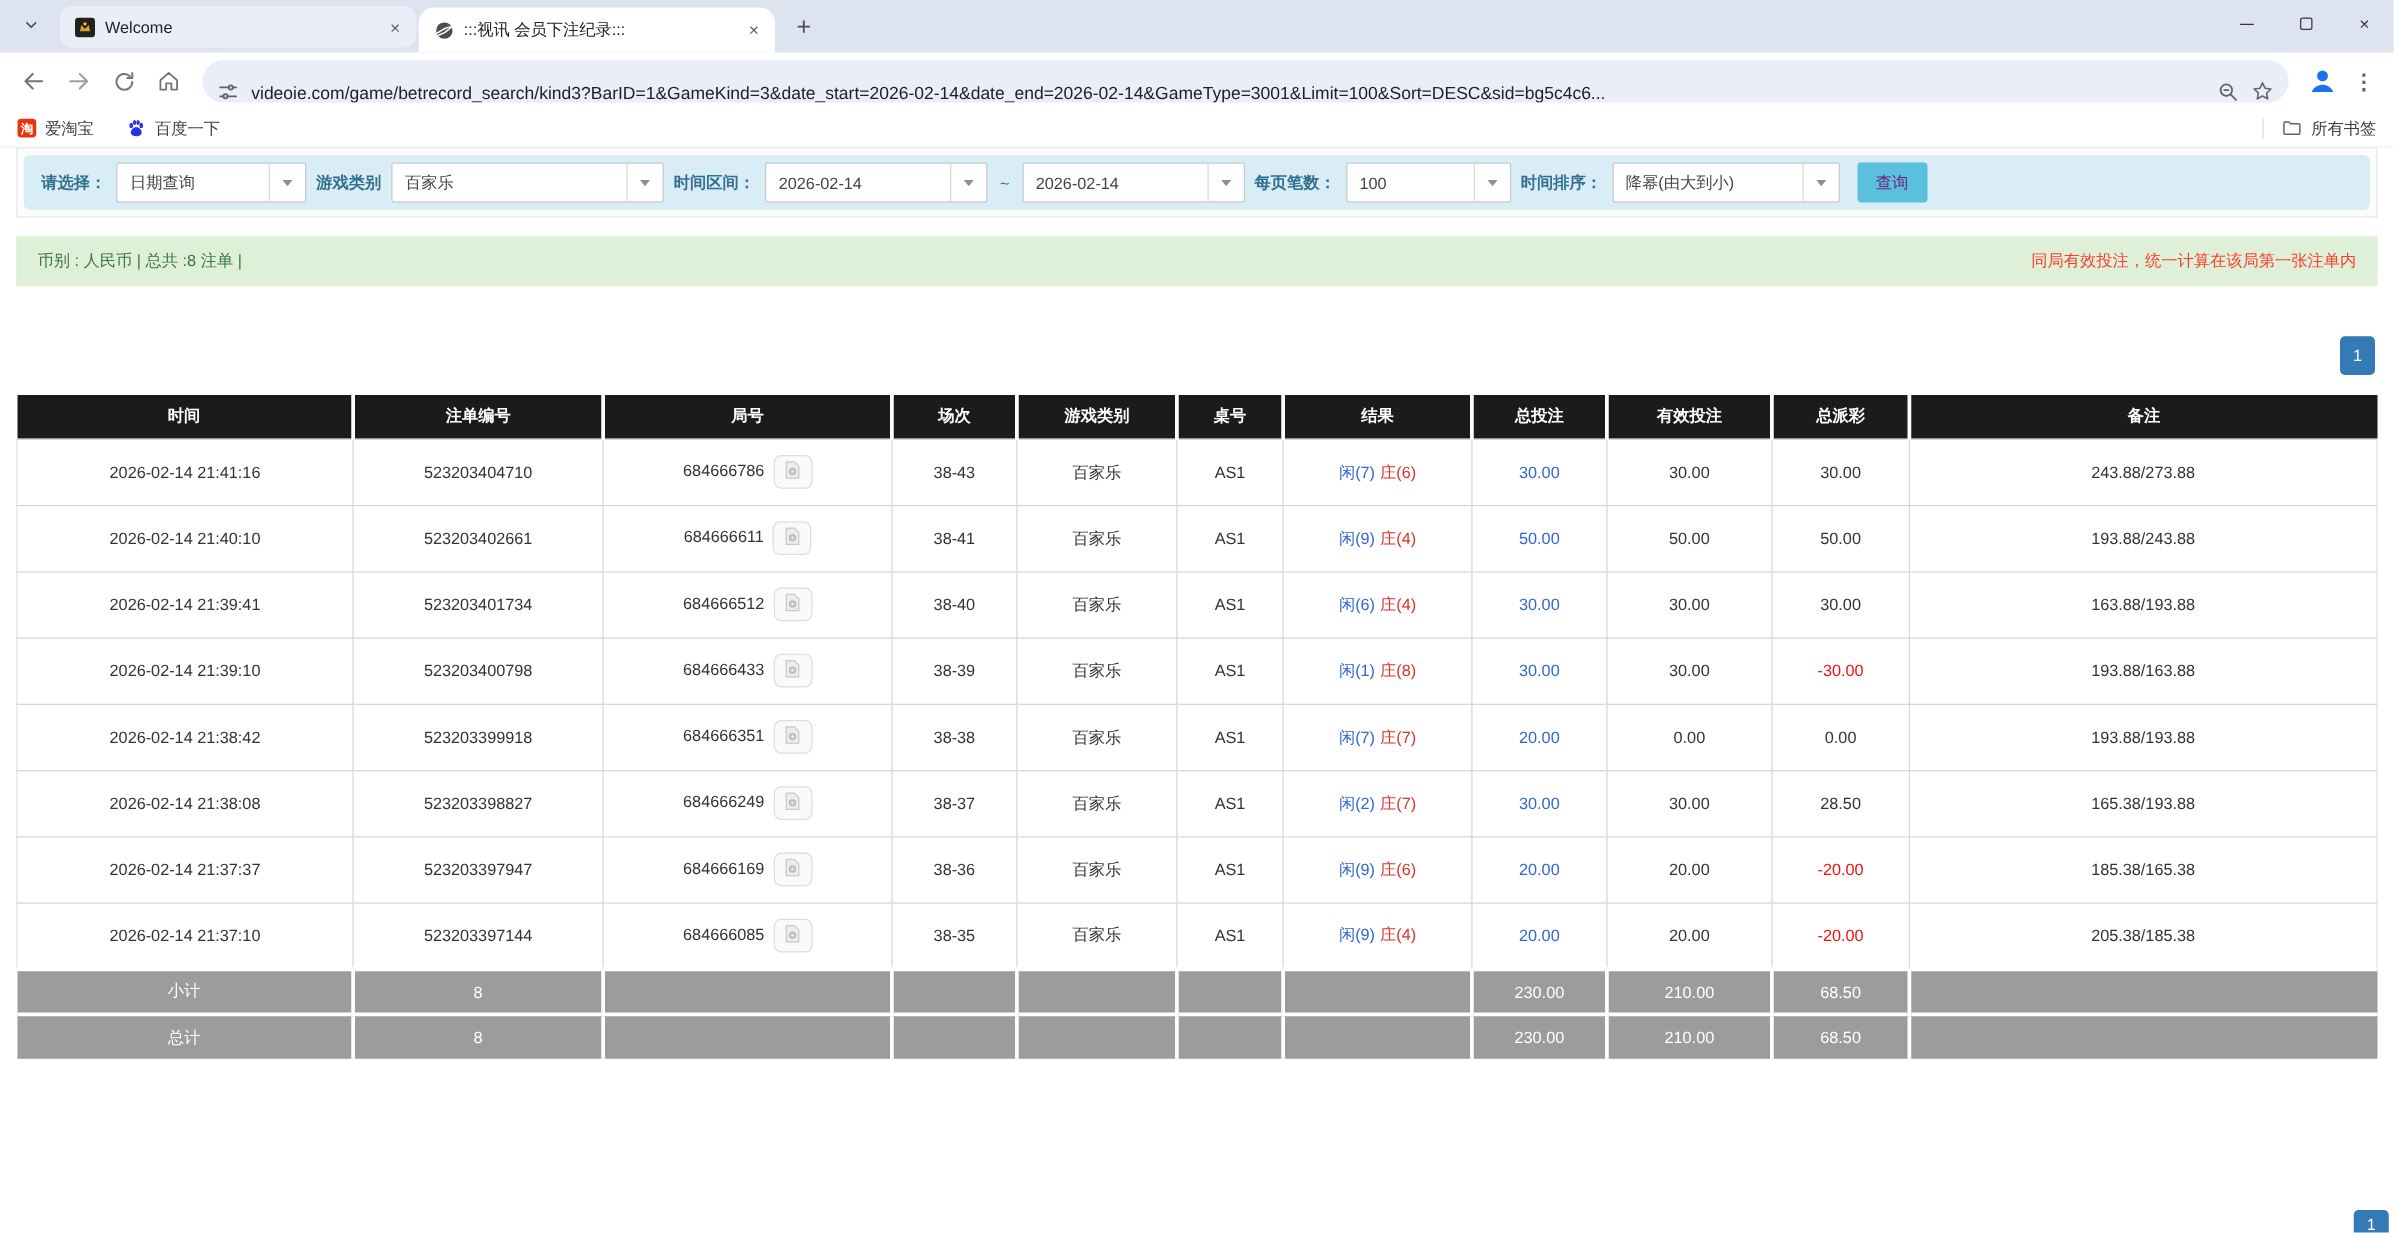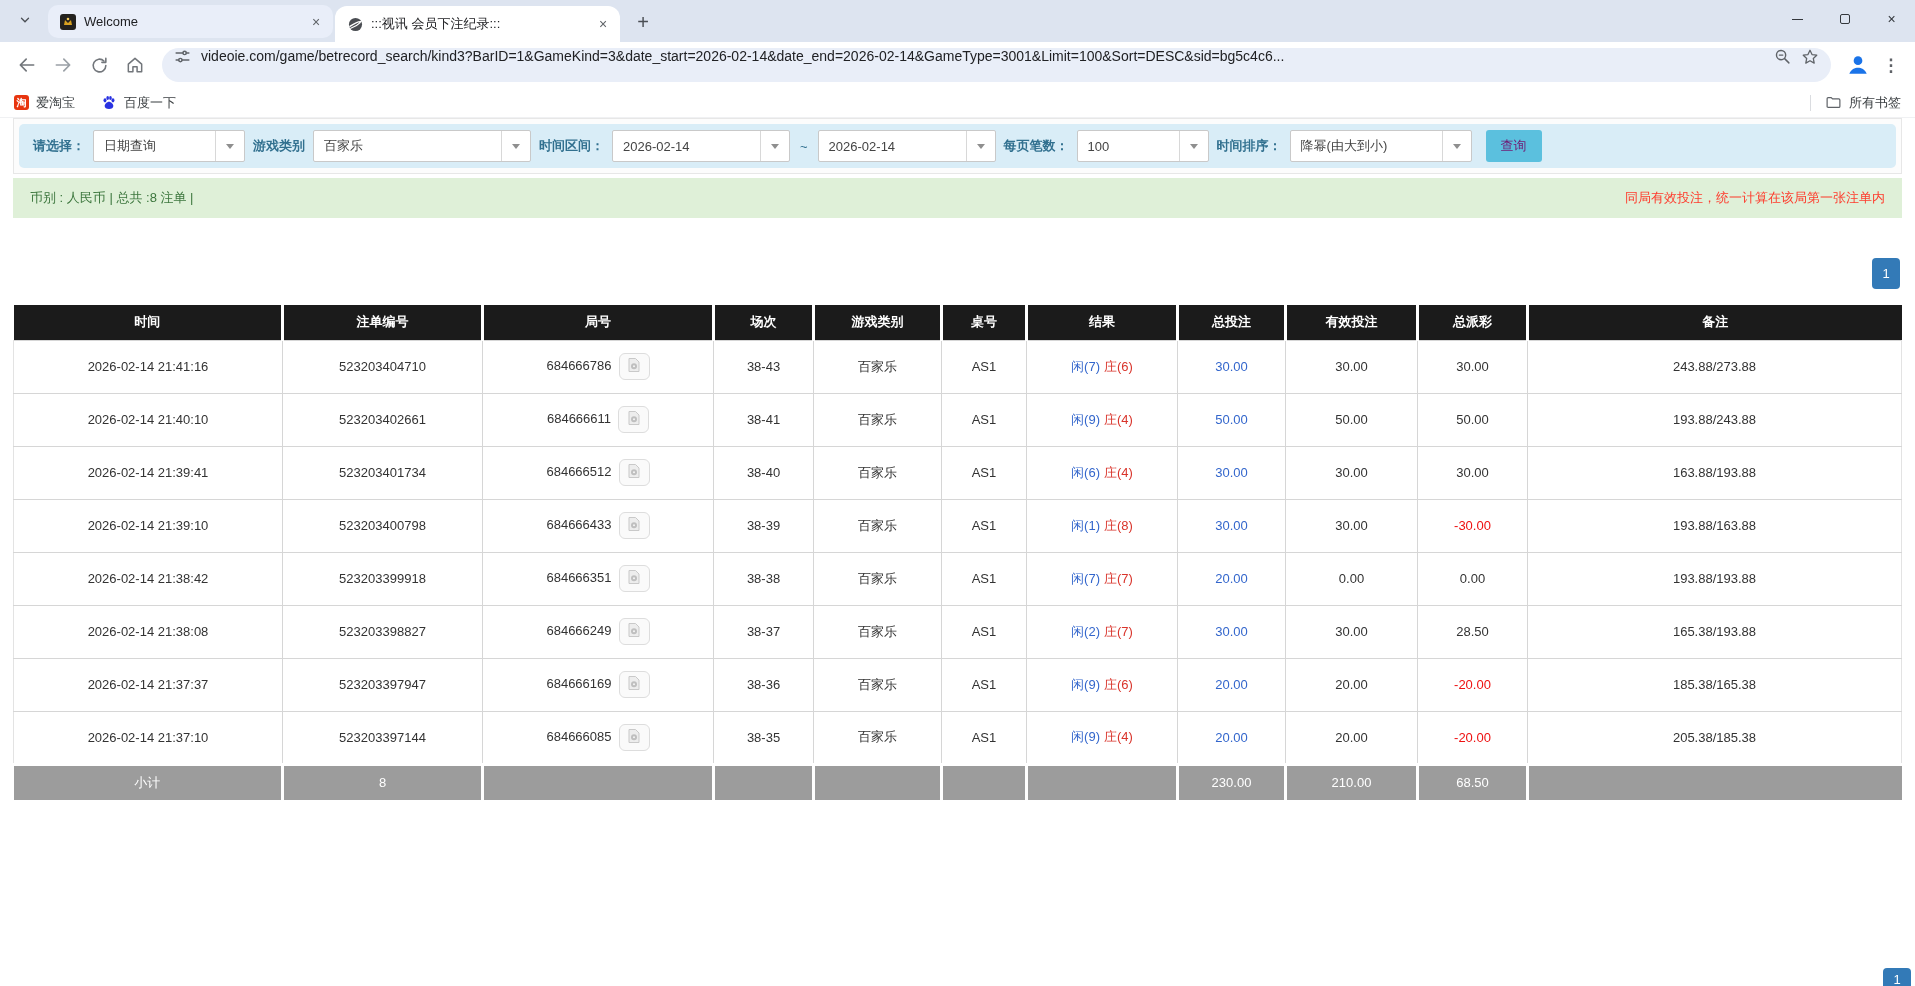--- a/index.html
+++ b/index.html
@@ -21,21 +21,21 @@
   .favicon { width:16px; height:16px; flex:0 0 16px; }
   .newtab { width:30px; height:30px; margin:0 0 5px 8px; font-size:20px; color:#4a4e54; border-radius:50%; }
   .wincontrols { position:absolute; top:0; right:0; height:38px; display:flex; }
   .winbtn { width:47px; height:38px; color:#33373c; font-size:14px; }
   .win-min-glyph { display:block; width:11px; height:0; border-bottom:1.6px solid #33373c; }
   .win-max-glyph { display:block; width:10px; height:10px; border:1.4px solid #33373c; border-radius:2px; }
 
   
   .navbar { height:46px; background:#fff; display:flex; align-items:center; padding:0 10px; gap:2px; }
   .icon-btn { width:34px; height:34px; border-radius:50%; color:#72767b; flex:0 0 auto; }
-  .urlbar { flex:1; height:34px; background:#e9eef8; border-radius:17px; display:flex; align-items:flex-start; padding:0 12px; gap:10px; margin:0 8px; min-width:0; }
+  .urlbar { flex:1; height:34px; background:#e9eef8; border-radius:17px; display:flex; align-items:flex-end; padding:0 12px; gap:10px; margin:0 8px; min-width:0; }
   .url-text { flex:1; font-size:14px; color:#202124; white-space:nowrap; overflow:hidden; }
   .avatar-wrap { width:34px; height:34px; }
 
   
   .bookmarks { height:30px; background:#fff; display:flex; align-items:center; padding:0 14px; font-size:13px; color:#3c4043; border-bottom:1px solid #f0f1f3; }
   .bm { display:flex; align-items:center; gap:7px; margin-right:26px; }
   .bm-taobao-ic { width:15px; height:15px; background:#e8350f; color:#fff; border-radius:3px; font-size:10px; font-weight:bold; }
   .bm-spacer { flex:1; }
   .bm-divider { width:1px; height:16px; background:#dadce0; margin-right:14px; }
   .bm-right { display:flex; align-items:center; gap:7px; }
@@ -49,21 +49,21 @@
   .flabel { color:#31708f; font-weight:bold; font-size:13px; white-space:nowrap; }
   .combo { display:inline-flex; height:32px; background:#fff; border:1px solid #c9c9c9; border-radius:2px; cursor:default; }
   .combo .val { display:flex; align-items:center; padding:0 10px; font-size:13px; color:#444; flex:1; white-space:nowrap; overflow:hidden; }
   .combo .dd { width:29px; display:flex; align-items:center; justify-content:center; border-left:1px solid #d8d8d8; }
   .dd-arrow { width:0; height:0; border-left:4px solid transparent; border-right:4px solid transparent; border-top:5px solid #8f8f8f; }
   .w-select { width:152px; } .w-game { width:218px; } .w-date { width:178px; }
   .w-pp { width:132px;gap:26px; } .w-sort { width:182px; }
   .tilde { color:#31708f; font-size:13px; margin:0 2px; }
   .btn-query { background:#5bc0de; color:#701a75; border:none; border-radius:3px; height:32px; padding:0 15px; font-size:13px; margin-left:6px; cursor:pointer; font-family:inherit; }
 
-  .summary-bar { margin-top:4px; background:#dff0d8; height:40px; display:flex; align-items:center; padding:0 17px; font-size:13px; color:#3c763d; }
+  .summary-bar { margin-top:15px; background:#dff0d8; height:40px; display:flex; align-items:center; padding:0 17px; font-size:13px; color:#3c763d; }
   .summary-right { margin-left:auto; color:#fe3b2c; }
 
   .pagination-row { display:flex; justify-content:flex-end; margin:40px 2px 16px 0; }
   .page-btn { min-width:28px; height:31px; background:#337ab7; color:#fff; border-radius:4px; font-size:13px; cursor:pointer; }
 
   
   table.records { width:100%; border-collapse:collapse; table-layout:fixed; font-size:13px; color:#333; }
   .records thead th { background:#1b1b1b; color:#fff; font-weight:bold; height:35px; text-align:center; border-right:3px solid #fff; }
   .records thead th:last-child { border-right:none; }
   .records tbody td { height:53px; border:1px solid #d6d6d6; text-align:center; background:#fff; }
@@ -472,17 +472,30 @@
         <td></td>
           <td></td>
           <td></td>
         <td></td>
           <td></td>
         <td>230.00</td>
         <td>210.00</td>
         <td>68.50</td>
         <td></td>
       </tr>
+      <tr class="foot">
+        <td>总计</td>
+        <td>8</td>
+        <td></td>
+          <td></td>
+          <td></td>
+        <td></td>
+          <td></td>
+        <td>230.00</td>
+        <td>210.00</td>
+        <td>68.50</td>
+        <td></td>
+      </tr>
     </tfoot>
   </table>
 </div>
 
 <div class="bottom-page">1</div>
 
 </body></html>

